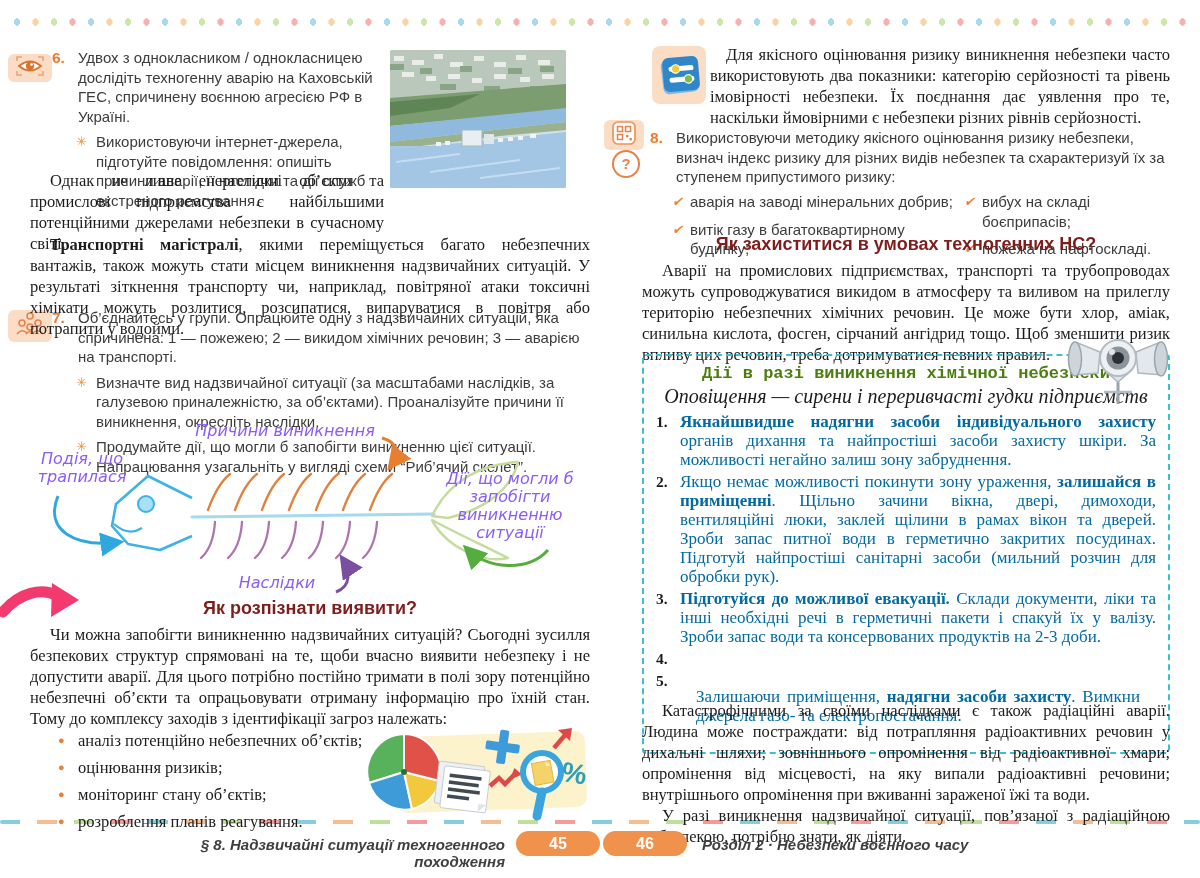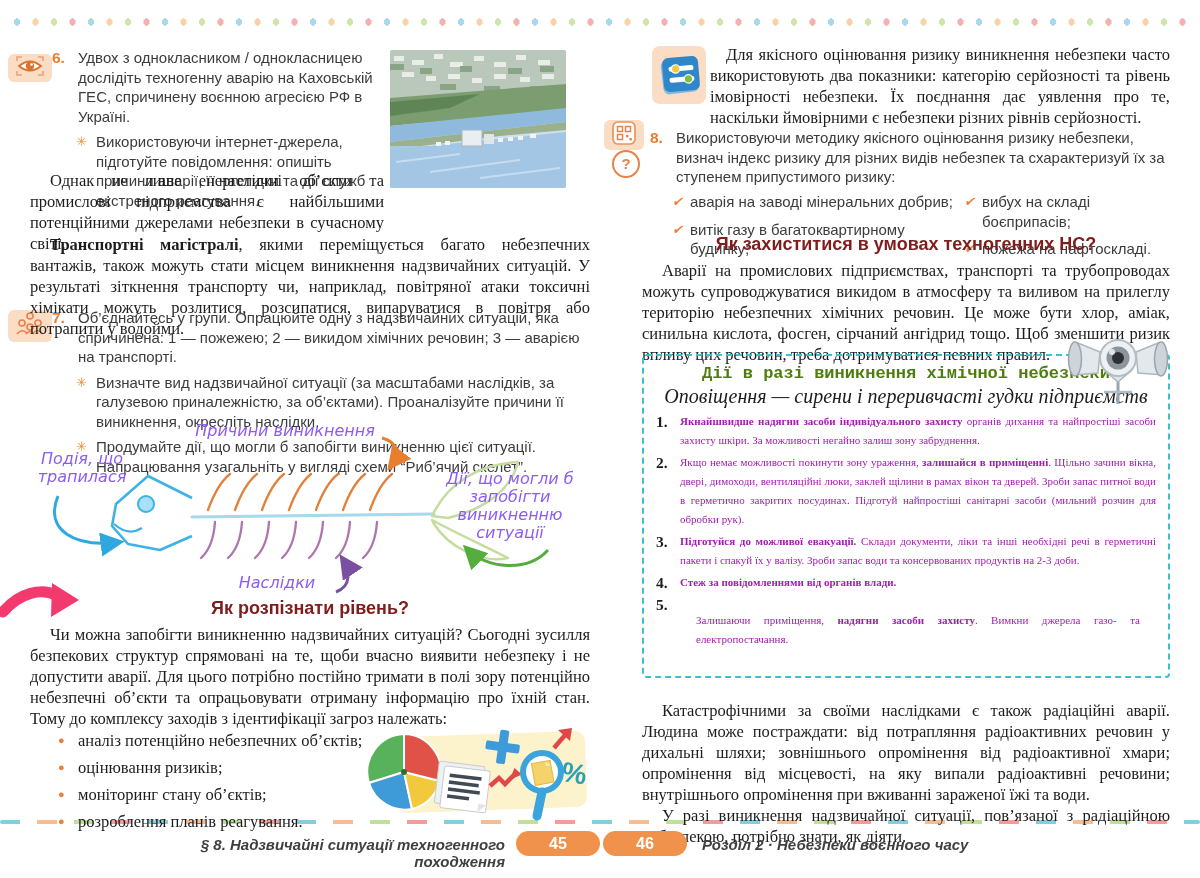--- a/index.html
+++ b/index.html
@@ -64,22 +64,22 @@
 
   .tealbox{position:absolute;left:0;top:308px;width:500px;border:2px dashed #3ac0d3;
       border-radius:4px;padding:6px 12px 8px 12px;}
   .tealbox-title{text-align:center;color:#4d7c0f;font-weight:bold;font-size:17px;
       font-family:Liberation Mono, monospace;margin:2px 0 2px 0;}
   .tealbox-sub{text-align:center;font-style:italic;font-family:"Liberation Serif",serif;
       font-size:20px;color:#1c1c1c;margin:0 0 4px 0;}
   .box-item{display:flex;margin-bottom:3px;}
   .box-num{font-family:"Liberation Serif",serif;font-weight:bold;font-size:15.5px;
       width:24px;flex:none;line-height:19px;color:#1c1c1c;}
-  .box-text{font-family:"Liberation Serif",serif;font-size:11px;line-height:19px;
-      color:#a21caf;text-align:justify;}
+  .box-text{font-family:"Liberation Serif",serif;font-size:17px;line-height:19px;
+      color:#0369a1;text-align:justify;}
 
   .margin-tab{position:absolute;background:#fbdcc5;border-radius:6px;display:flex;
       align-items:center;justify-content:center;}
   .q-circle{position:absolute;width:24px;height:24px;border:2px solid #e8814a;border-radius:50%;
       background:#fff;color:#e8814a;font-weight:bold;font-size:15px;text-align:center;line-height:24px;}
 
   .footer-label{position:absolute;top:836px;font-style:italic;font-weight:bold;
       font-size:15px;color:#3f3f3f;}
   .page-pill{position:absolute;top:831px;width:84px;height:25px;background:#f0924b;
       border-radius:13px;color:#fff;font-weight:bold;font-size:16px;text-align:center;line-height:25px;}
@@ -265,21 +265,21 @@
         <path d="M28,72 C14,106 44,124 90,118" stroke="#2fa8e0" stroke-width="3" fill="none" marker-end="url(#mb)"></path>
         <path d="M518,126 C498,148 458,146 436,124" stroke="#55ad3f" stroke-width="3" fill="none" marker-end="url(#mg)"></path>
         <path d="M306,168 C322,162 320,146 312,134" stroke="#7b4fa0" stroke-width="3" fill="none" marker-end="url(#mp)"></path>
       </svg>
       <div class="fb-label" style="left:150px;top:-2px;width:210px;">Причини виникнення</div>
       <div class="fb-label" style="left:-4px;top:26px;width:112px;">Подія, що трапилася</div>
       <div class="fb-label" style="left:402px;top:46px;width:156px;">Дії, що могли б запобігти виникненню ситуації</div>
       <div class="fb-label" style="left:192px;top:150px;width:110px;">Наслідки</div>
     </div>
 
-    <h2 class="orange-heading" style="top:552px;">Як розпізнати рівень?</h2>
+    <h2 class="orange-heading" style="top:552px;">Як розпізнати виявити?</h2>
 
     <p class="serif indent" style="position:absolute;left:0;top:578px;width:560px;">Чи можна запобігти виникненню надзвичайних ситуацій? Сьогодні зусилля безпекових структур спрямовані на те, щоби вчасно виявити небезпеку і не допустити аварії. Для цього потрібно постійно тримати в полі зору потенційно небезпечні об’єкти та опрацьовувати отриману інформацію про їхній стан. Тому до комплексу заходів з ідентифікації загроз належать:</p>
 
     <div class="bullets">
       <div class="bullet-row">
         <span class="bullet-dot">●</span>
         <p class="serif">аналіз потенційно небезпечних об’єктів;</p>
       </div>
       <div class="bullet-row">
         <span class="bullet-dot">●</span>
@@ -430,21 +430,20 @@
       <div class="box-item">
         <span class="box-num">2.</span>
         <p class="box-text" style="margin:0;"><span>Якщо немає можливості покинути зону ураження, </span><b>залишайся в приміщенні</b><span>. Щільно зачини вікна, двері, димоходи, вентиляційні люки, заклей щілини в рамах вікон та дверей. Зроби запас питної води в герметично закритих посудинах. Підготуй найпростіші санітарні засоби (мильний розчин для обробки рук).</span></p>
       </div>
       <div class="box-item">
         <span class="box-num">3.</span>
         <p class="box-text" style="margin:0;"><span></span><b>Підготуйся до можливої евакуації.</b><span> Склади документи, ліки та інші необхідні речі в герметичні пакети і спакуй їх у валізу. Зроби запас води та консервованих продуктів на 2-3 доби.</span></p>
       </div>
       <div class="box-item">
         <span class="box-num">4.</span>
-        <p class="box-text" style="margin:0;"><span></span><b>Стеж за повідомленнями від органів влади.</b><span></span></p>
       </div>
       <div class="box-item">
         <span class="box-num">5.</span>
         <p class="box-text" style="margin:16px;"><span>Залишаючи приміщення, </span><b>надягни засоби захисту</b><span>. Вимкни джерела газо- та електропостачання.</span></p>
       </div>
     </div>
 
     <div style="position:absolute;left:0;top:654px;width:528px;">
       <p class="serif indent">Катастрофічними за своїми наслідками є також радіаційні аварії. Людина може постраждати: від потрапляння радіоактивних речовин у дихальні шляхи; зовнішнього опромінення від радіоактивної хмари; опромінення від місцевості, на яку випали радіоактивні речовини; внутрішнього опромінення при вживанні зараженої їжі та води.</p>
       <p class="serif indent" style="margin-top:0;">У разі виникнення надзвичайної ситуації, пов’язаної з радіаційною небезпекою, потрібно знати, як діяти.</p>

